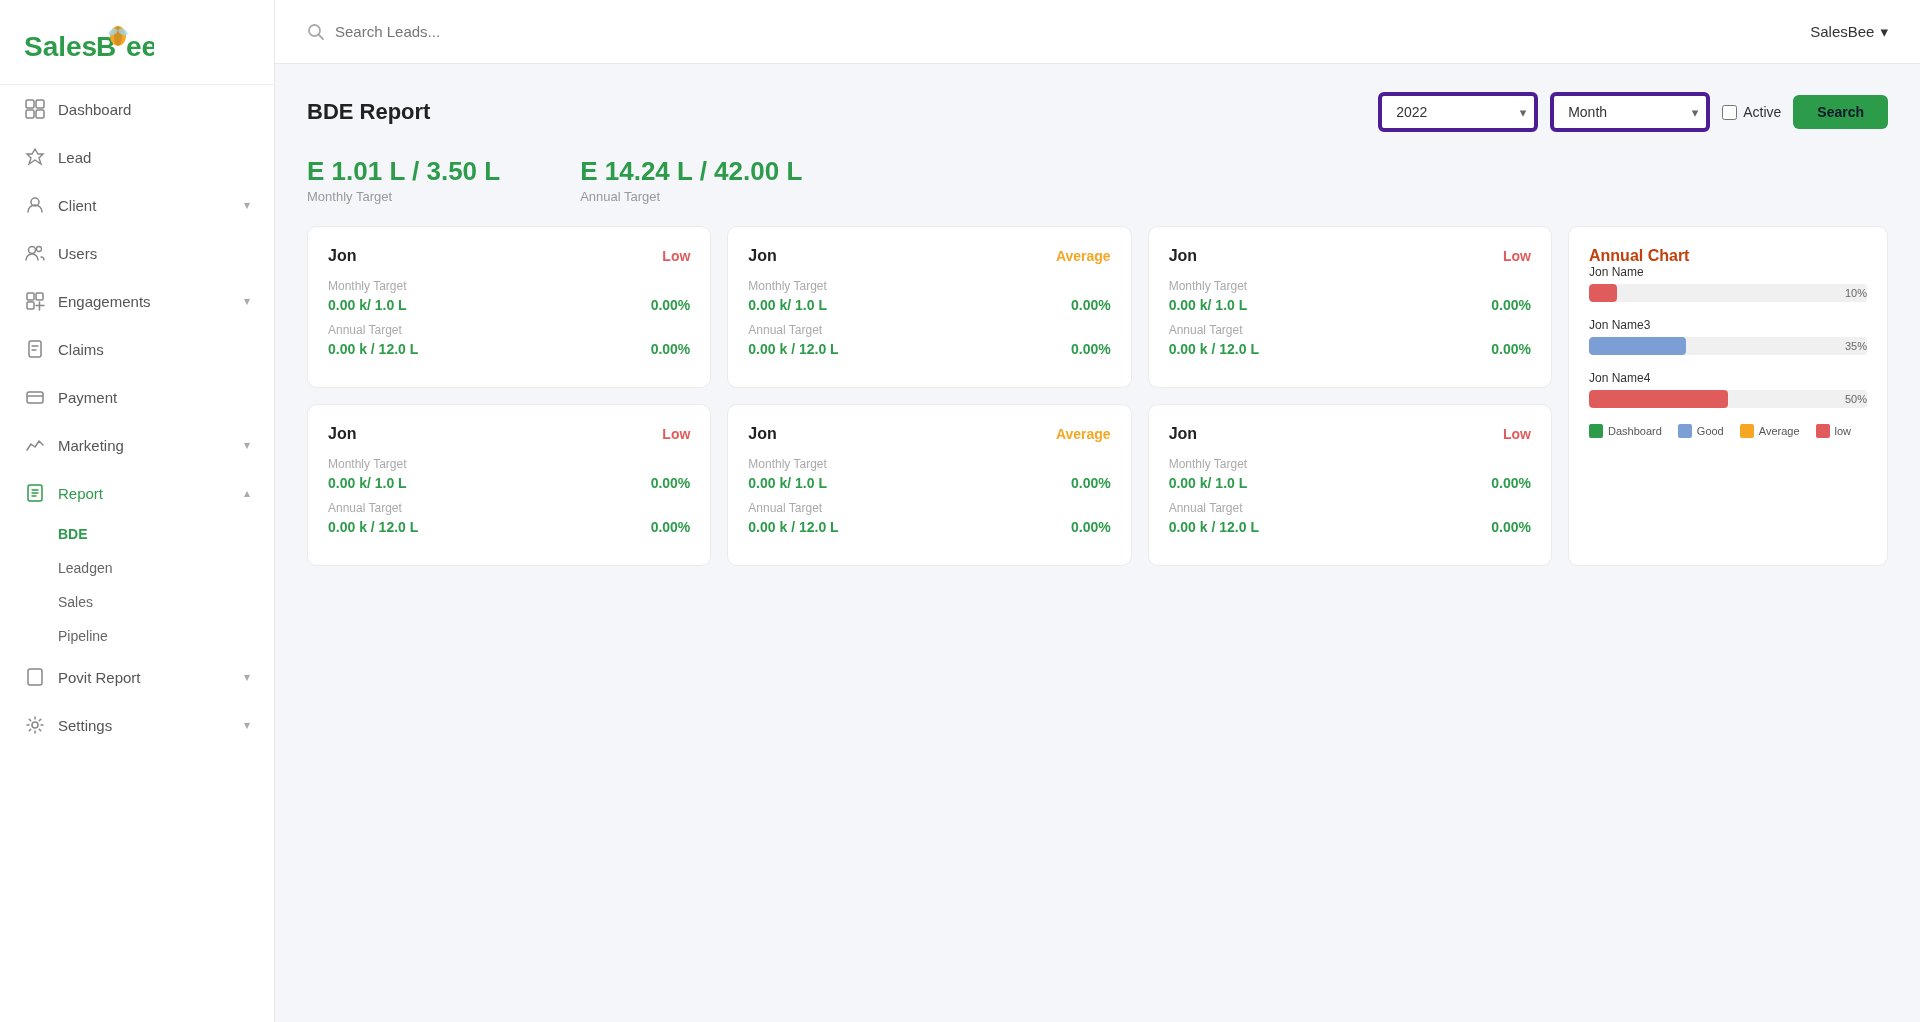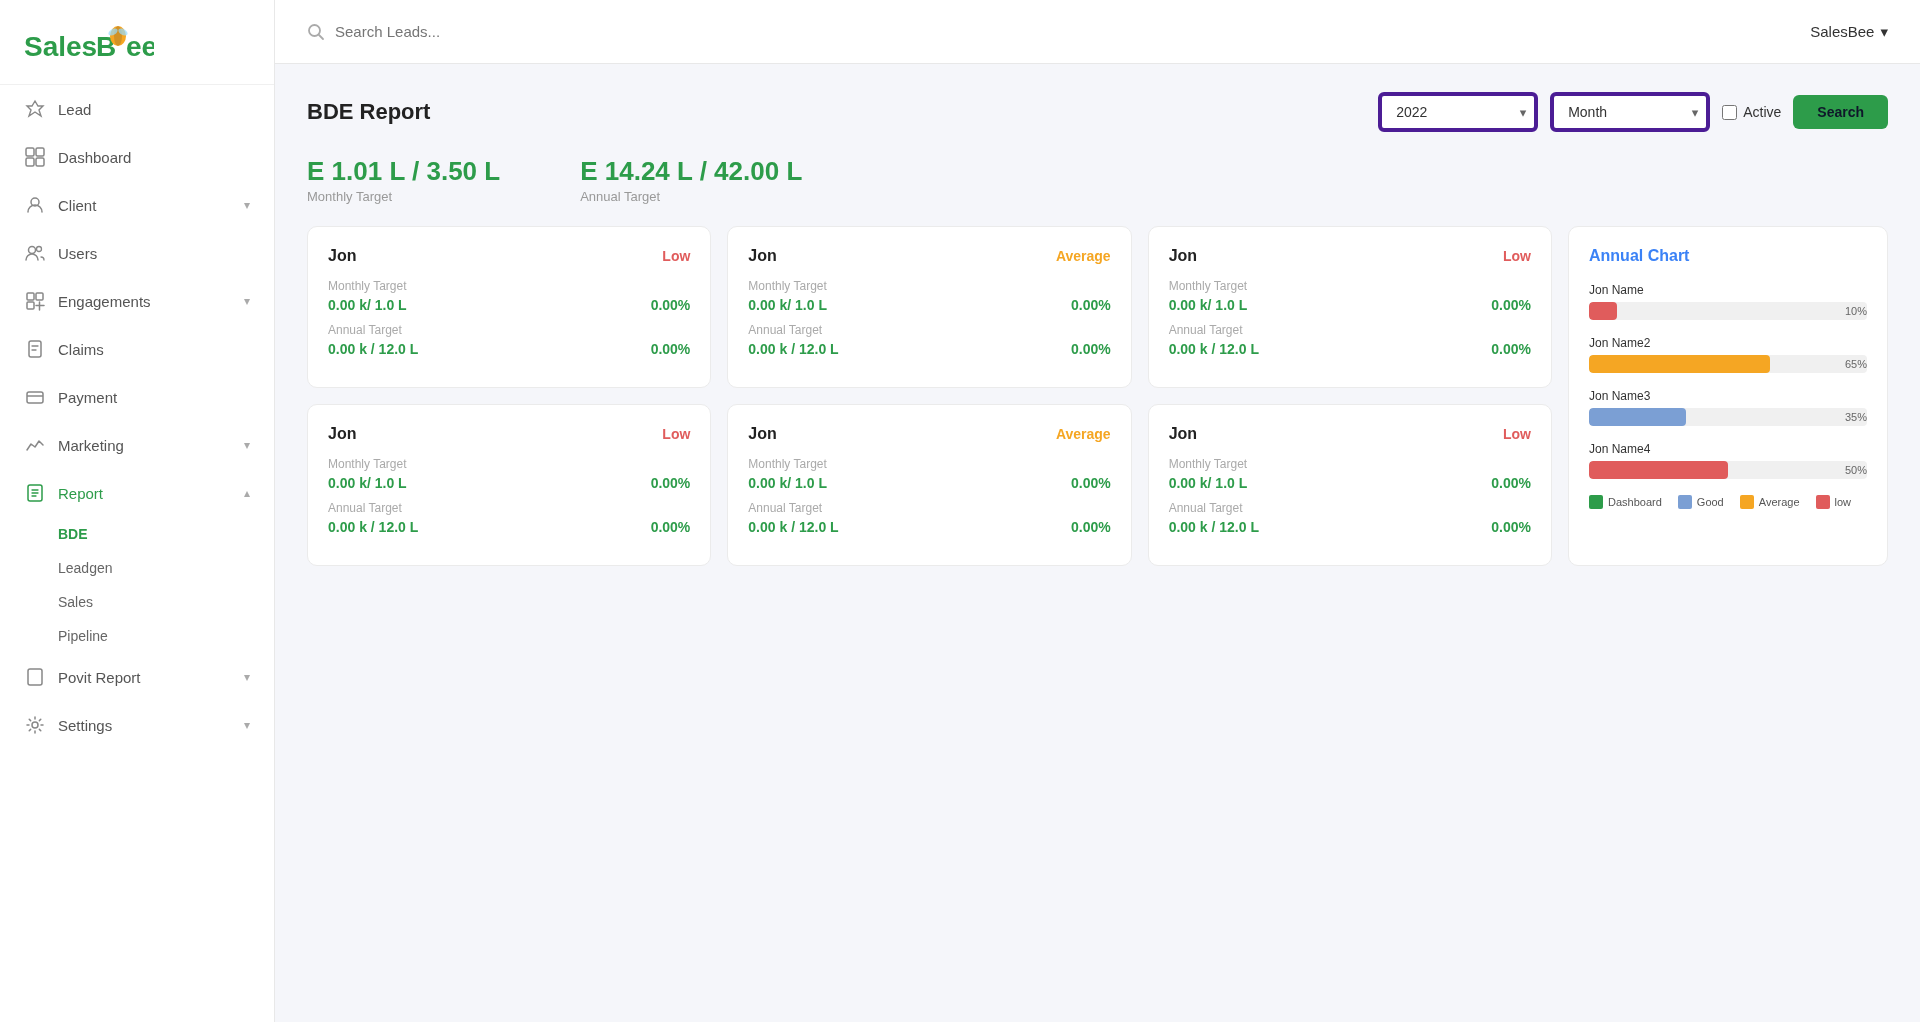--- a/index.html
+++ b/index.html
@@ -230,22 +230,21 @@
       background: #fff;
       border-radius: 10px;
       border: 1px solid #ebebeb;
       padding: 20px;
       grid-row: 1 / 3;
       grid-column: 4;
     }
     .chart-title {
       font-size: 16px;
       font-weight: 700;
-      color: #3b82f6;
-      margin-bottom: 18px;
+      color: #c2410c;
     }
     .chart-bar-item {
       margin-bottom: 16px;
     }
     .chart-bar-name {
       font-size: 12px;
       color: #333;
       margin-bottom: 5px;
     }
     .chart-bar-track {
@@ -302,36 +301,36 @@
       <ellipse cx="94" cy="14" rx="4" ry="10" fill="#333" opacity="0.18"></ellipse>
       <ellipse cx="89" cy="10" rx="5" ry="3" fill="rgba(150,220,255,0.7)" transform="rotate(-30 89 10)"></ellipse>
       <ellipse cx="99" cy="10" rx="5" ry="3" fill="rgba(150,220,255,0.7)" transform="rotate(30 99 10)"></ellipse>
       <text x="102" y="34" font-family="Arial,sans-serif" font-size="28" font-weight="700" fill="#2d9c4a">ee</text>
     </svg>
   </div>
 
   <div class="nav-item">
     <span class="nav-icon">
       <svg width="20" height="20" viewBox="0 0 20 20" fill="none">
-          <path d="M10 2 L13 7 H18 L14 11 L16 17 L10 13 L4 17 L6 11 L2 7 H7 Z" stroke="#888" stroke-width="1.4" fill="none"></path>
-        </svg>
-    </span>
-    <span class="nav-label">Lead</span>
-  </div>
-
-  <div class="nav-item">
-    <span class="nav-icon">
-      <svg width="20" height="20" viewBox="0 0 20 20" fill="none">
           <rect x="1" y="1" width="8" height="8" rx="1.5" stroke="#888" stroke-width="1.5"></rect>
           <rect x="11" y="1" width="8" height="8" rx="1.5" stroke="#888" stroke-width="1.5"></rect>
           <rect x="1" y="11" width="8" height="8" rx="1.5" stroke="#888" stroke-width="1.5"></rect>
           <rect x="11" y="11" width="8" height="8" rx="1.5" stroke="#888" stroke-width="1.5"></rect>
         </svg>
     </span>
     <span class="nav-label">Dashboard</span>
+  </div>
+
+  <div class="nav-item">
+    <span class="nav-icon">
+      <svg width="20" height="20" viewBox="0 0 20 20" fill="none">
+          <path d="M10 2 L13 7 H18 L14 11 L16 17 L10 13 L4 17 L6 11 L2 7 H7 Z" stroke="#888" stroke-width="1.4" fill="none"></path>
+        </svg>
+    </span>
+    <span class="nav-label">Lead</span>
   </div>
 
   <div class="nav-item">
     <span class="nav-icon">
       <svg width="20" height="20" viewBox="0 0 20 20" fill="none">
           <circle cx="10" cy="7" r="4" stroke="#888" stroke-width="1.5"></circle>
           <path d="M3 17c0-3.866 3.134-7 7-7s7 3.134 7 7" stroke="#888" stroke-width="1.5" stroke-linecap="round"></path>
         </svg>
     </span>
     <span class="nav-label">Client</span>
@@ -560,27 +559,20 @@
         <div class="chart-title">Annual Chart</div>
 
         <div class="chart-bar-item">
           <div class="chart-bar-name">Jon Name</div>
           <div class="chart-bar-track">
             <div class="chart-bar-fill" style="width:10%; background:#e05c5c;"></div>
             <span class="chart-bar-pct">10%</span>
           </div>
         </div>
 
-        <div class="chart-bar-item">
-          <div class="chart-bar-name">Jon Name2</div>
-          <div class="chart-bar-track">
-            <div class="chart-bar-fill" style="width:65%; background:#f5a623;"></div>
-            <span class="chart-bar-pct">65%</span>
-          </div>
-        </div>
 
         <div class="chart-bar-item">
           <div class="chart-bar-name">Jon Name3</div>
           <div class="chart-bar-track">
             <div class="chart-bar-fill" style="width:35%; background:#7b9fd4;"></div>
             <span class="chart-bar-pct">35%</span>
           </div>
         </div>
 
         <div class="chart-bar-item">

